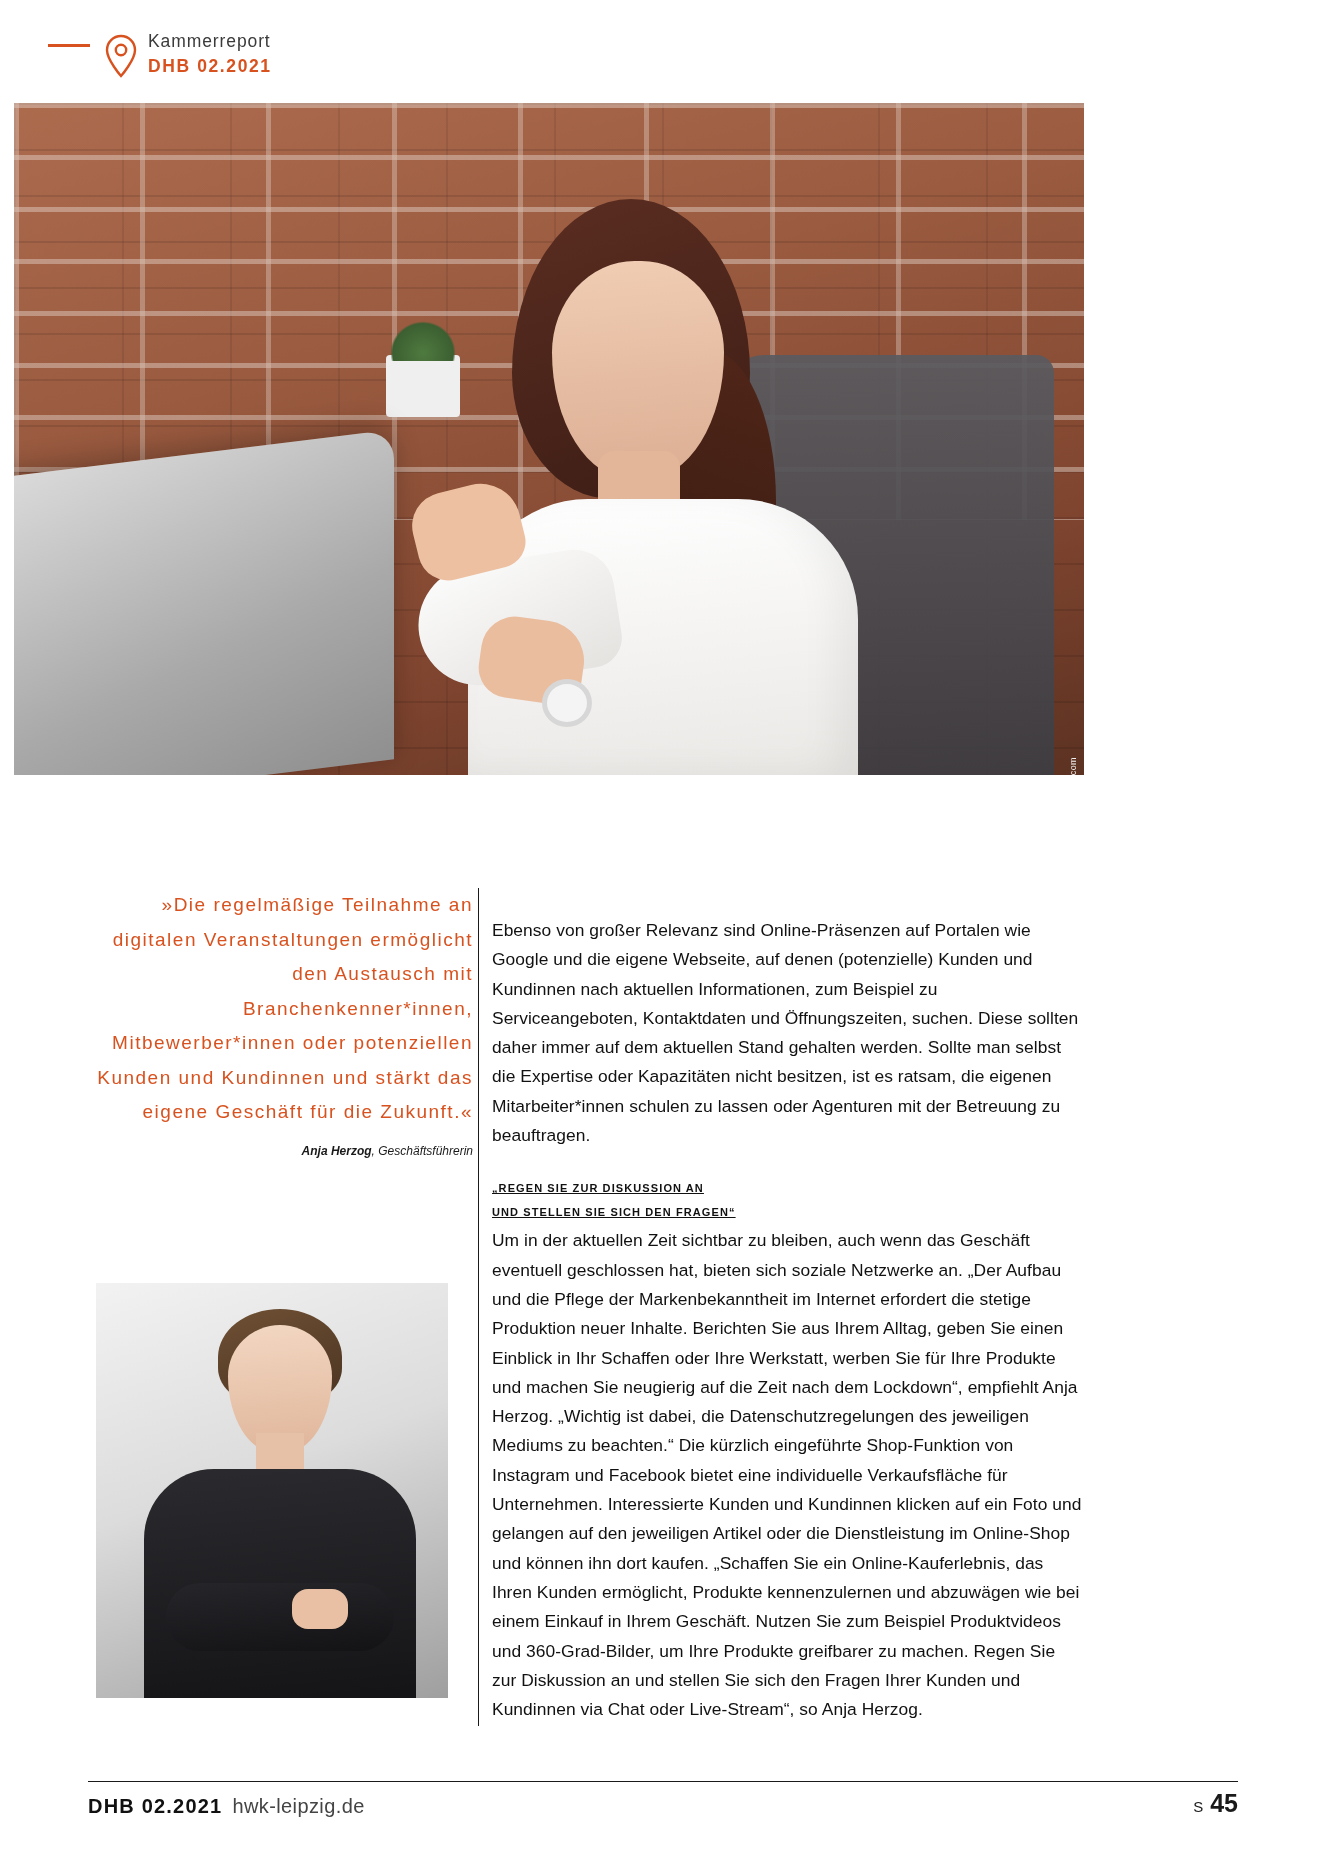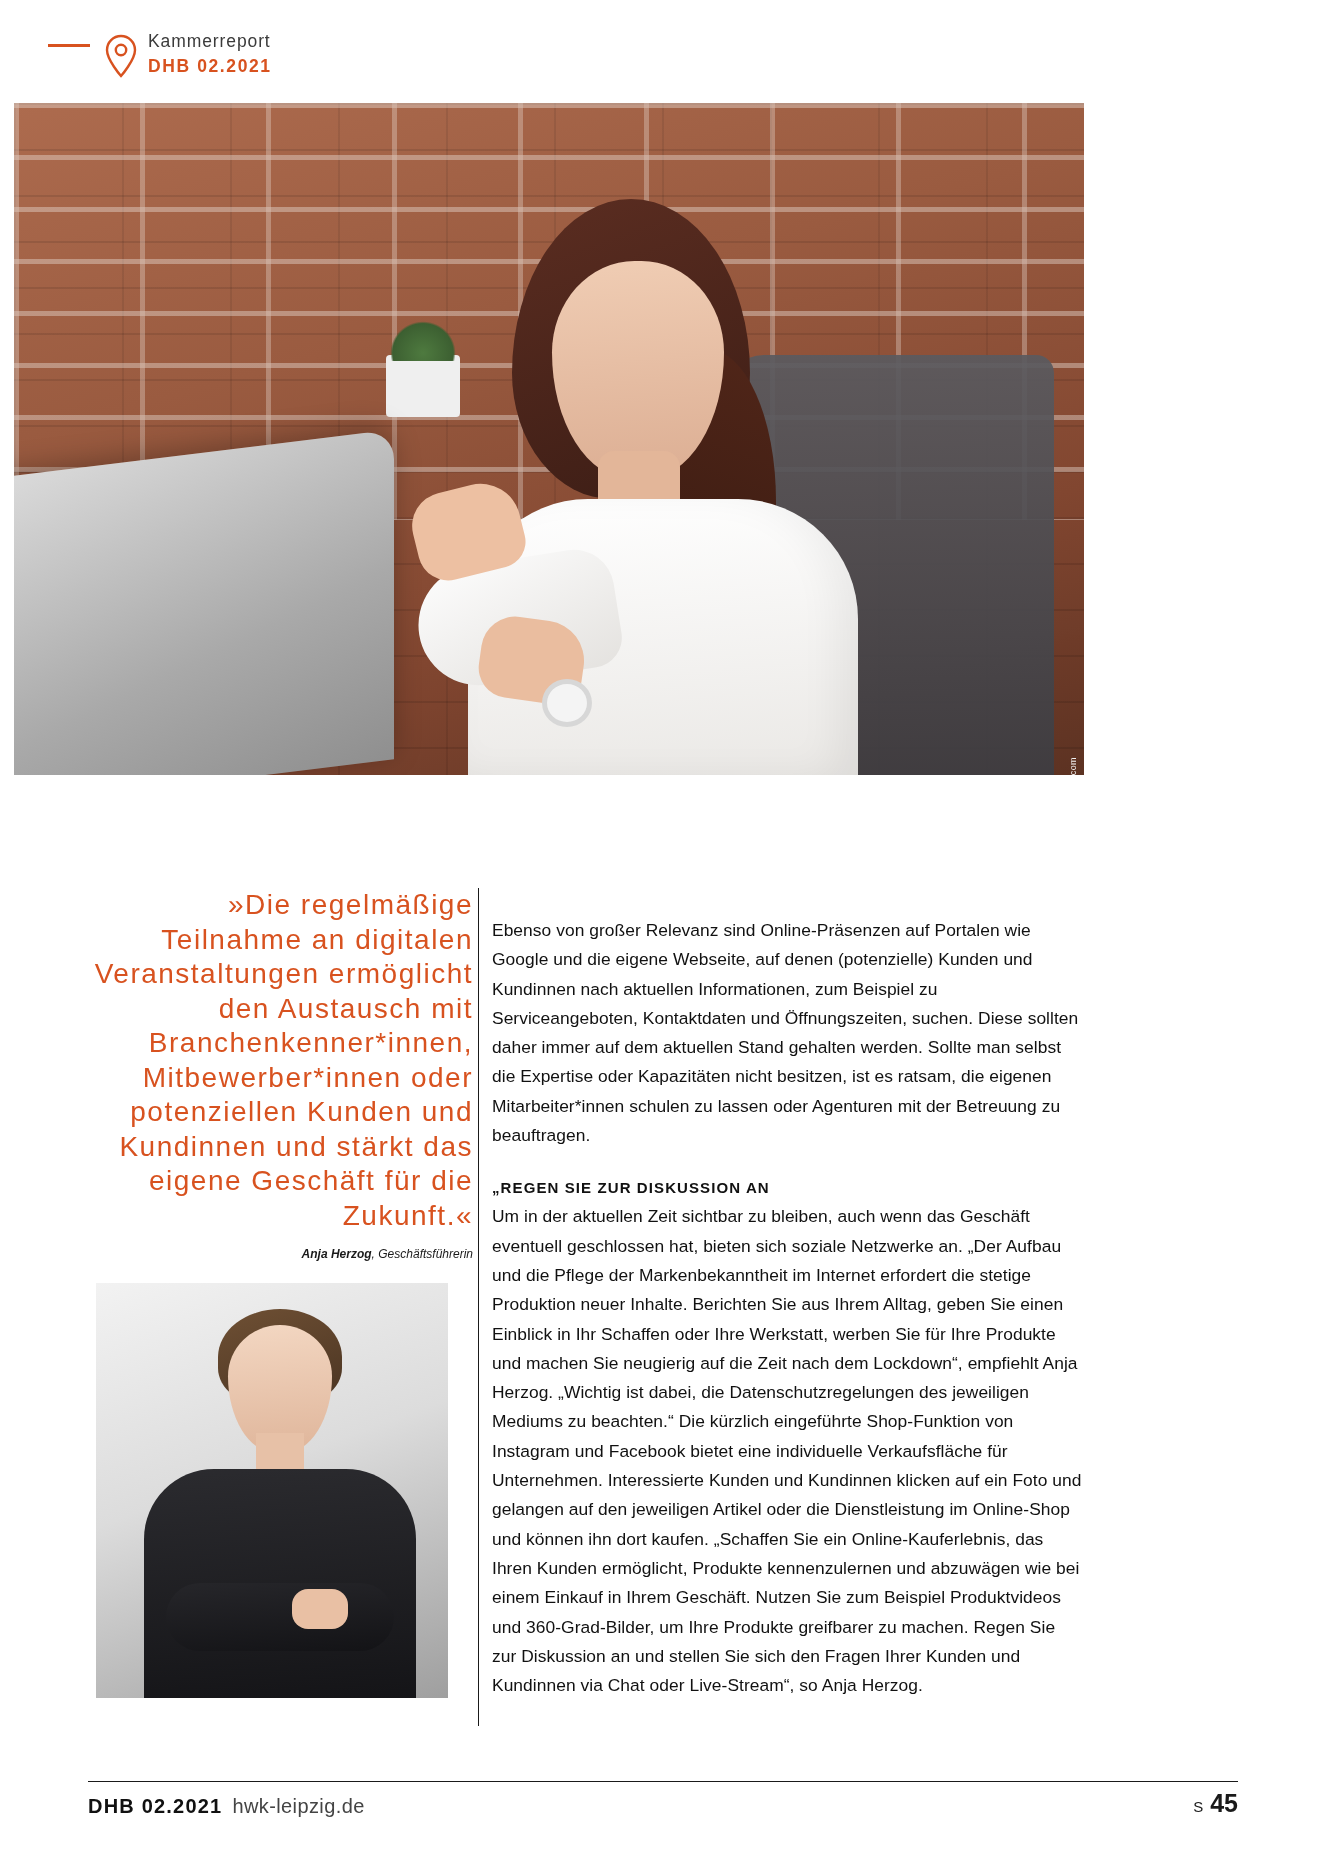--- a/index.html
+++ b/index.html
@@ -199,21 +199,21 @@
     white-space: nowrap;
   }
 
   
   .col-left {
     position: absolute;
     left: 88px; top: 888px;
     width: 385px;
   }
   .pullquote {
-    font-size: 28px;
+    font-size: 19px;
     line-height: 34.5px;
     letter-spacing: 1.5px;
     color: #d8521f;
     text-align: right;
     font-weight: 300;
   }
   .pullquote-attr {
     margin-top: 14px;
     text-align: right;
     font-size: 12px;
@@ -309,25 +309,26 @@
   .col-right p {
     margin: 0;
     font-size: 17.4px;
     line-height: 29.3px;
     letter-spacing: 0.05px;
     color: #111111;
     text-align: left;
   }
   .subhead {
     margin-top: 26px;
-    font-size: 15px;
+    font-size: 11px;
     font-weight: bold;
     letter-spacing: 1.1px;
     line-height: 24px;
     color: #111111;
+    text-decoration: underline;
   }
   .subhead + p { margin-top: 2px; }
 
   
   .footer {
     position: absolute;
     left: 0; bottom: 54px;
     width: 100%;
     height: 40px;
   }
@@ -408,20 +409,21 @@
     <div class="pt-hand"></div>
   </div>
   <div class="portrait-credit">Foto: © TMC Production GmbH</div>
 </div>
 
 <div class="col-divider"></div>
 
 <div class="col-right">
   <p>Ebenso von großer Relevanz sind Online-Präsenzen auf Portalen wie Google und die eigene Webseite, auf denen (potenzielle) Kunden und Kundinnen nach aktuellen Informationen, zum Beispiel zu Serviceangeboten, Kontaktdaten und Öffnungszeiten, suchen. Diese sollten daher immer auf dem aktuellen Stand gehalten werden. Sollte man selbst die Expertise oder Kapazitäten nicht besitzen, ist es ratsam, die eigenen Mitarbeiter*innen schulen zu lassen oder Agenturen mit der Betreuung zu beauftragen.</p>
   <div class="subhead">„REGEN SIE ZUR DISKUSSION AN</div>
+  <div class="subhead" style="margin-top:0">UND STELLEN SIE SICH DEN FRAGEN“</div>
   <p>Um in der aktuellen Zeit sichtbar zu bleiben, auch wenn das Geschäft eventuell geschlossen hat, bieten sich soziale Netzwerke an. „Der Aufbau und die Pflege der Markenbekanntheit im Internet erfordert die stetige Produktion neuer Inhalte. Berichten Sie aus Ihrem Alltag, geben Sie einen Einblick in Ihr Schaffen oder Ihre Werkstatt, werben Sie für Ihre Produkte und machen Sie neugierig auf die Zeit nach dem Lockdown“, empfiehlt Anja Herzog. „Wichtig ist dabei, die Datenschutzregelungen des jeweiligen Mediums zu beachten.“ Die kürzlich eingeführte Shop-Funktion von Instagram und Facebook bietet eine individuelle Verkaufsfläche für Unternehmen. Interessierte Kunden und Kundinnen klicken auf ein Foto und gelangen auf den jeweiligen Artikel oder die Dienstleistung im Online-Shop und können ihn dort kaufen. „Schaffen Sie ein Online-Kauferlebnis, das Ihren Kunden ermöglicht, Produkte kennenzulernen und abzuwägen wie bei einem Einkauf in Ihrem Geschäft. Nutzen Sie zum Beispiel Produktvideos und 360-Grad-Bilder, um Ihre Produkte greifbarer zu machen. Regen Sie zur Diskussion an und stellen Sie sich den Fragen Ihrer Kunden und Kundinnen via Chat oder Live-Stream“, so Anja Herzog.</p>
 </div>
 
 <div class="footer">
   <div class="footer-rule"></div>
   <div class="footer-left">
     <span class="issue">DHB 02.2021</span><span class="site">hwk-leipzig.de</span>
   </div>
   <div class="footer-right">
     <span class="s">S</span><span class="pg">45</span>

